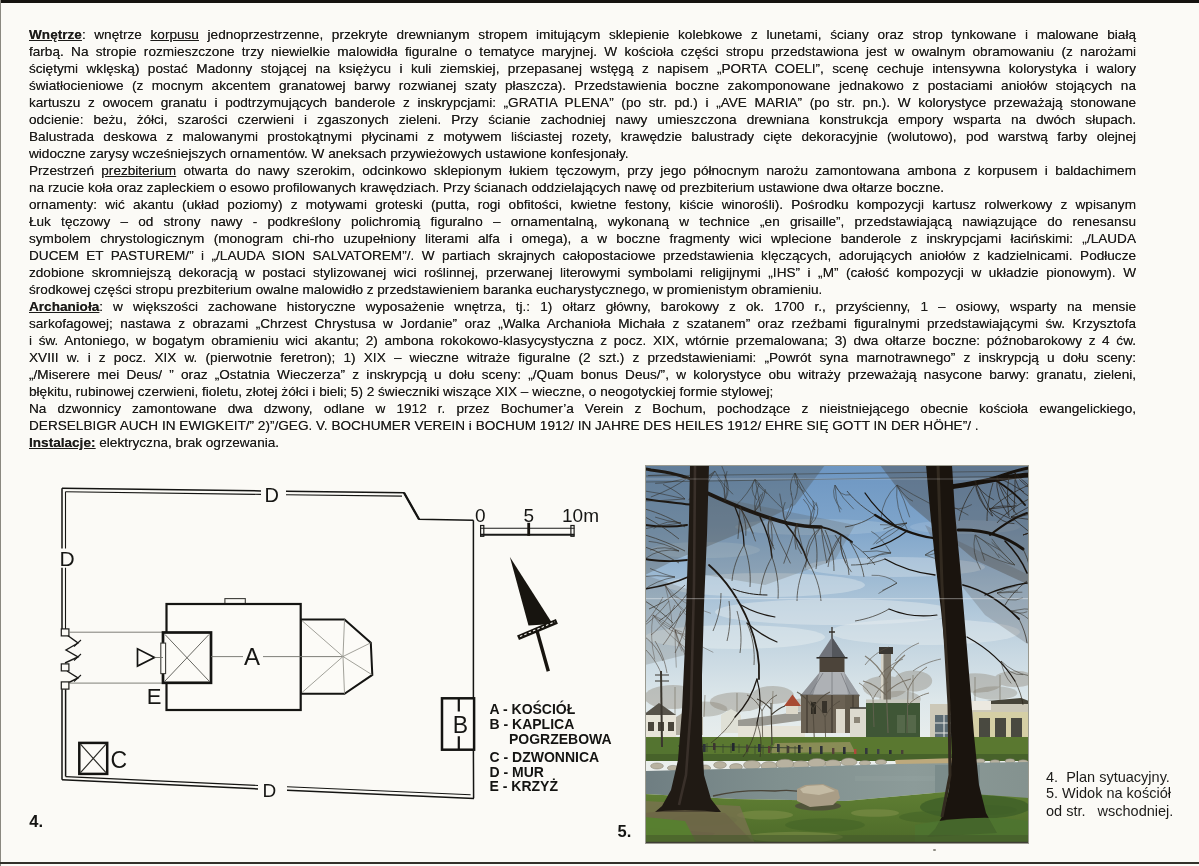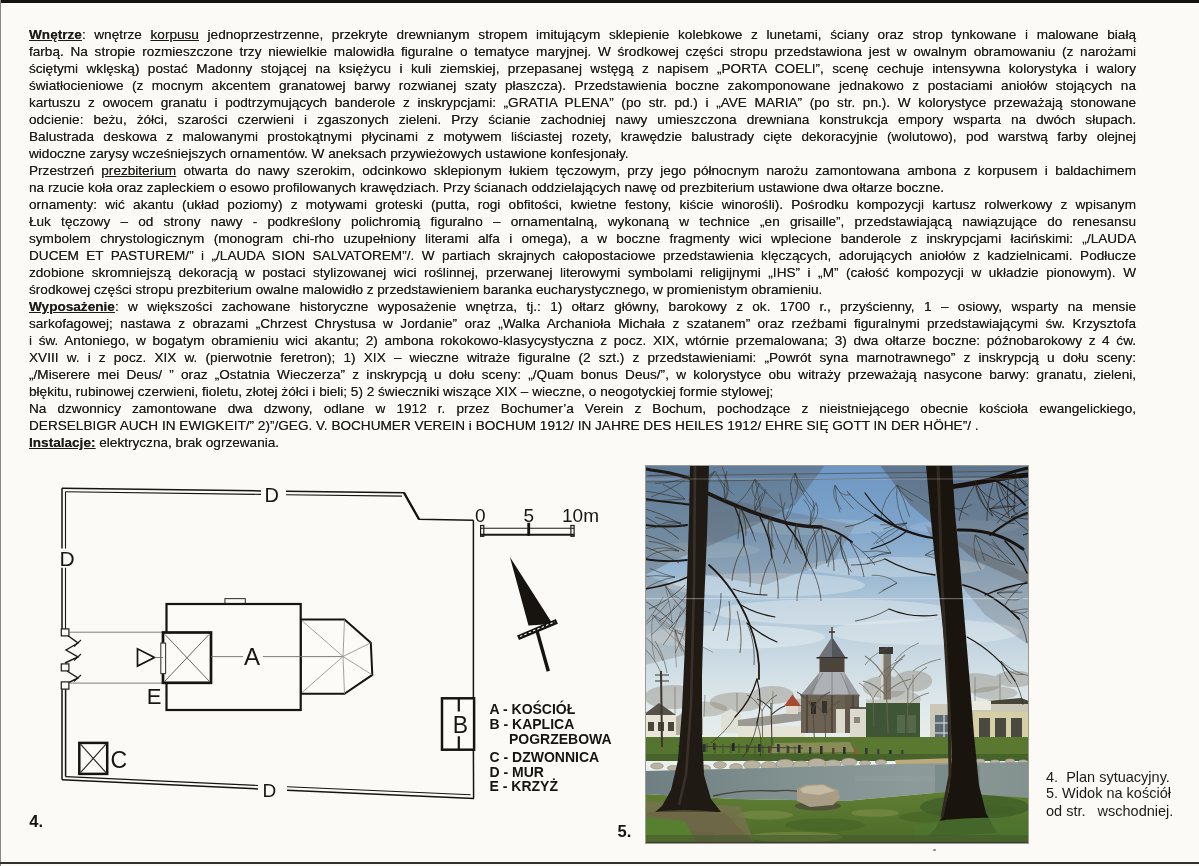--- a/index.html
+++ b/index.html
@@ -16,36 +16,36 @@
 u{text-decoration:underline;margin-top:40px;}
 </style>
 </head>
 <body>
 <div id="topbar"></div>
 <div id="leftedge"></div>
 <div id="botline"></div>
 <div style="position:absolute;left:933px;top:849px;width:3px;height:2px;background:#8d8b82;border-radius:1px;"></div>
 <div id="txt">
 <div class="ln"><b><u>Wnętrze</u></b>: wnętrze <u>korpusu</u> jednoprzestrzenne, przekryte drewnianym stropem imitującym sklepienie kolebkowe z lunetami, ściany oraz strop tynkowane i malowane białą</div>
-<div class="ln">farbą.  Na stropie rozmieszczone trzy niewielkie malowidła figuralne o tematyce maryjnej. W środkowej części stropu przedstawiona jest w owalnym obramowaniu (z narożami</div>
+<div class="ln">farbą.  Na stropie rozmieszczone trzy niewielkie malowidła figuralne o tematyce maryjnej. W kościoła części stropu przedstawiona jest w owalnym obramowaniu (z narożami</div>
 <div class="ln">ściętymi wklęską) postać Madonny stojącej na księżycu i kuli ziemskiej, przepasanej wstęgą z napisem „PORTA COELI”, scenę cechuje intensywna kolorystyka i walory</div>
 <div class="ln">światłocieniowe (z mocnym akcentem granatowej barwy rozwianej szaty płaszcza). Przedstawienia boczne zakomponowane jednakowo z postaciami aniołów stojących na</div>
 <div class="ln">kartuszu z owocem granatu i podtrzymujących banderole z inskrypcjami: „GRATIA PLENA” (po str. pd.) i „AVE MARIA” (po str. pn.). W kolorystyce przeważają stonowane</div>
 <div class="ln">odcienie: beżu, żółci, szarości czerwieni i zgaszonych zieleni. Przy ścianie zachodniej nawy umieszczona drewniana konstrukcja empory wsparta na  dwóch słupach.</div>
 <div class="ln">Balustrada deskowa z malowanymi prostokątnymi płycinami z motywem liściastej rozety, krawędzie balustrady cięte dekoracyjnie (wolutowo), pod warstwą farby olejnej</div>
 <div class="lp">widoczne zarysy wcześniejszych ornamentów. W aneksach przywieżowych ustawione konfesjonały.</div>
 <div class="ln">Przestrzeń <u>prezbiterium</u> otwarta do nawy szerokim, odcinkowo sklepionym łukiem tęczowym, przy jego północnym narożu zamontowana ambona z korpusem i baldachimem</div>
 <div class="lp">na rzucie koła oraz zapleckiem o esowo profilowanych krawędziach.  Przy ścianach oddzielających nawę od prezbiterium ustawione dwa ołtarze boczne.</div>
 <div class="ln">ornamenty: wić akantu (układ poziomy) z motywami groteski (putta, rogi obfitości, kwietne festony, kiście winorośli). Pośrodku kompozycji kartusz rolwerkowy z wpisanym</div>
 <div class="ln">Łuk tęczowy – od strony nawy - podkreślony polichromią figuralno – ornamentalną, wykonaną w technice „en grisaille”, przedstawiającą nawiązujące do renesansu</div>
 <div class="ln">symbolem chrystologicznym (monogram chi-rho uzupełniony literami alfa i omega), a w boczne fragmenty wici wplecione banderole z inskrypcjami łacińskimi: „/LAUDA</div>
 <div class="ln">DUCEM ET PASTUREM/” i „/LAUDA SION SALVATOREM”/. W partiach skrajnych całopostaciowe przedstawienia klęczących, adorujących aniołów z kadzielnicami. Podłucze</div>
 <div class="ln">zdobione skromniejszą dekoracją w postaci stylizowanej wici roślinnej, przerwanej literowymi symbolami religijnymi „IHS” i „M” (całość kompozycji w układzie pionowym). W</div>
 <div class="lp">środkowej części stropu prezbiterium owalne malowidło z przedstawieniem baranka eucharystycznego, w promienistym obramieniu.</div>
-<div class="ln"><b><u>Wyposażenie</u></b>: w większości zachowane historyczne wyposażenie wnętrza, tj.: 1) ołtarz główny, barokowy z ok. 1700 r., przyścienny, 1 – osiowy, wsparty na mensie</div>
+<div class="ln"><b><u>Archanioła</u></b>: w większości zachowane historyczne wyposażenie wnętrza, tj.: 1) ołtarz główny, barokowy z ok. 1700 r., przyścienny, 1 – osiowy, wsparty na mensie</div>
 <div class="ln">sarkofagowej; nastawa z obrazami „Chrzest Chrystusa w Jordanie” oraz „Walka Archanioła Michała z szatanem” oraz rzeźbami figuralnymi przedstawiającymi św. Krzysztofa</div>
 <div class="ln">i św. Antoniego, w bogatym obramieniu wici akantu; 2) ambona rokokowo-klasycystyczna  z pocz. XIX, wtórnie przemalowana; 3) dwa ołtarze boczne: późnobarokowy z 4 ćw.</div>
 <div class="ln">XVIII w. i z pocz. XIX w. (pierwotnie feretron); 1) XIX – wieczne witraże figuralne (2 szt.) z przedstawieniami: „Powrót syna marnotrawnego” z inskrypcją u dołu sceny:</div>
 <div class="ln">„/Miserere mei Deus/ ” oraz „Ostatnia Wieczerza” z inskrypcją u dołu sceny: „/Quam bonus Deus/”, w kolorystyce obu witraży przeważają nasycone barwy: granatu, zieleni,</div>
 <div class="lp">błękitu, rubinowej czerwieni, fioletu, złotej żółci i bieli; 5) 2 świeczniki wiszące XIX – wieczne, o neogotyckiej formie stylowej;</div>
 <div class="ln">Na dzwonnicy zamontowane dwa dzwony, odlane w 1912 r. przez Bochumer’a Verein z Bochum, pochodzące z nieistniejącego obecnie kościoła ewangelickiego,</div>
 <div class="lp">DERSELBIGR AUCH IN EWIGKEIT/” 2)”/GEG. V. BOCHUMER VEREIN i BOCHUM 1912/ IN JAHRE DES HEILES 1912/ EHRE SIĘ GOTT IN DER HÖHE”/ .</div>
 <div class="lp"><b><u>Instalacje:</u></b> elektryczna, brak ogrzewania.</div>
 </div>
 <svg id="plan" style="position:absolute;left:0;top:0;" width="1199" height="866" viewBox="0 0 1199 866" font-family="Liberation Sans, sans-serif">

